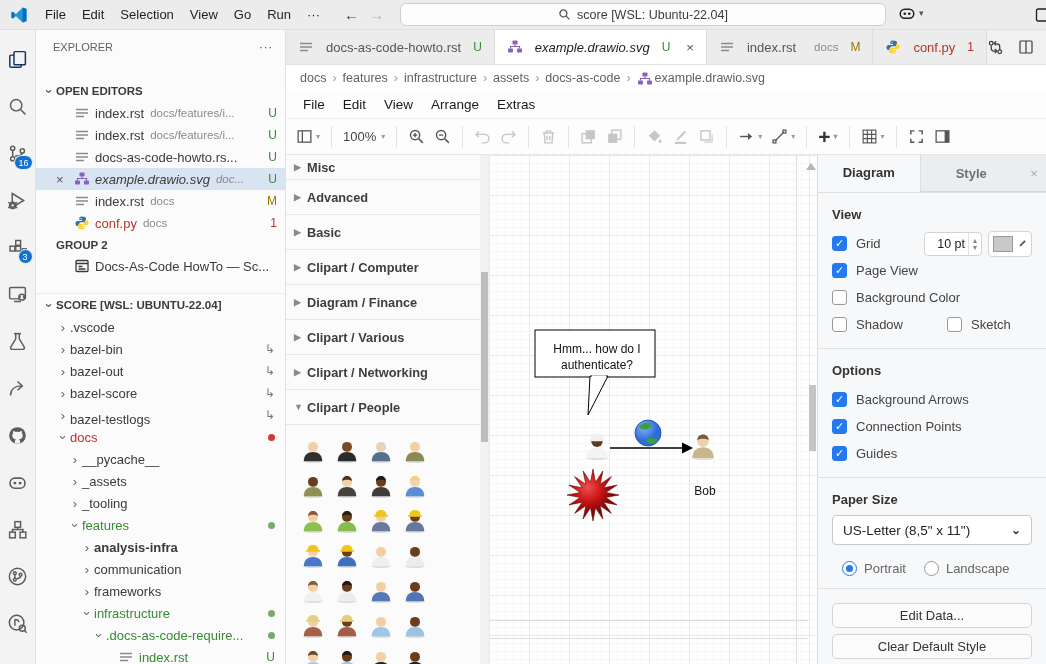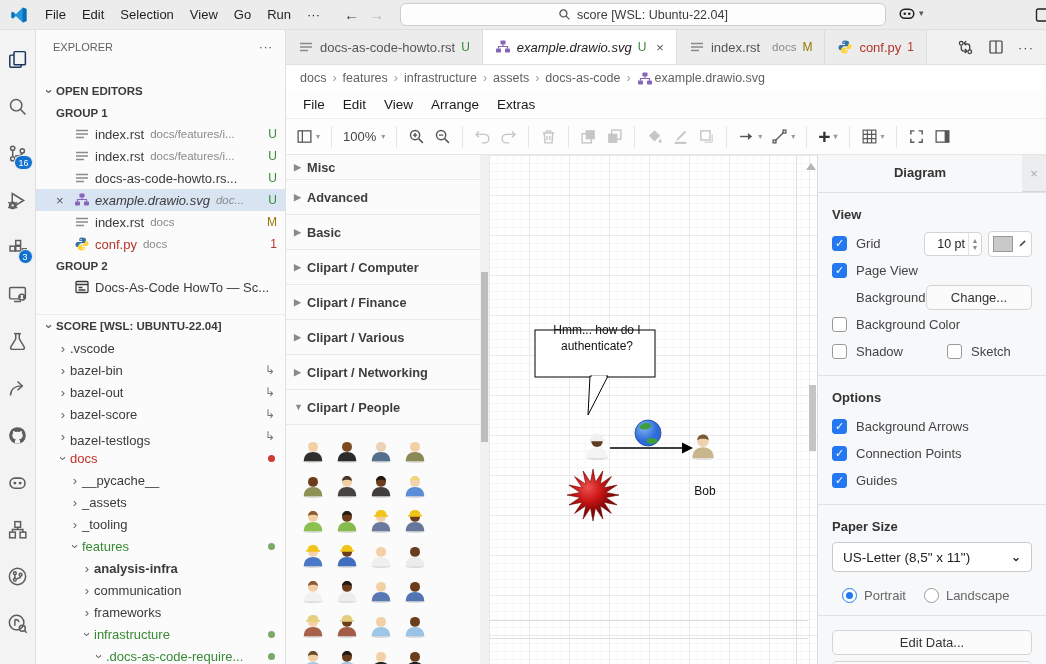--- a/index.html
+++ b/index.html
@@ -39,21 +39,21 @@
   .chev { display:inline-block; width:14px; color:#646464; font-size:13px; text-align:center; flex:none; }
   .chev.down { transform:rotate(90deg); }
   .dot { width:7px; height:7px; border-radius:50%; margin-left:auto; }
   .dot.red { background:#cc3b33; } .dot.green { background:#7ba968; }
   .symlink { margin-left:auto; color:#767676; font-size:12px; }
   .ficon { width:16px; height:16px; margin-right:5px; flex:none; }
   .ficon svg { width:16px; height:16px; }
 
   
   #tabbar { left:286px; top:30px; width:760px; height:35px; background:#f1f1f1; display:flex; border-bottom:1px solid #e0e0e0; }
-  .tab { display:flex; align-items:center; gap:6px; padding:0 12px; background:#ececec; border-right:1px solid #ddd; font-size:13px; color:#555; white-space:nowrap; }
+  .tab { display:flex; align-items:center; gap:12px; padding:0 12px; background:#ececec; border-right:1px solid #ddd; font-size:13px; color:#555; white-space:nowrap; }
   .tab.active { background:#ffffff; color:#1f1f1f; }
   .tab .ficon { margin-right:0; }
   .tab-actions { margin-left:auto; display:flex; align-items:center; gap:14px; padding-right:12px; color:#3b3b3b; }
   #breadcrumbs { left:286px; top:65px; width:760px; height:25px; background:#ffffff; display:flex; align-items:center; padding-left:14px; color:#616161; font-size:12.5px; }
   .crumb { display:flex; align-items:center; }
   .crumb-sep { margin:0 6px; color:#9a9a9a; }
 
   
   #dw-menubar { left:286px; top:90px; width:760px; height:29px; background:#fdfdfd; display:flex; align-items:center; padding-left:8px; border-bottom:1px solid #efefef; }
   .dw-menu { padding:4px 9px; font-size:13.5px; color:#1a1a1a; }
@@ -78,21 +78,21 @@
 
   
   #dw-canvas { left:489px; top:155px; width:328px; height:509px; background-color:#ffffff;
     background-image:
       linear-gradient(#e9e9e9 1px, transparent 1px),
       linear-gradient(90deg,#e9e9e9 1px, transparent 1px),
       linear-gradient(#f6f6f6 1px, transparent 1px),
       linear-gradient(90deg,#f6f6f6 1px, transparent 1px);
     background-size:40px 40px,40px 40px,8px 8px,8px 8px; overflow:hidden; }
   #canvas-overlay { position:absolute; left:0; top:0; }
-  #bubble-text { position:absolute; left:46px; top:160px; width:124px; height:47px; display:flex; align-items:center; justify-content:center; text-align:center; font-size:12px; color:#111; line-height:1.3; }
+  #bubble-text { position:absolute; left:46px; top:179px; width:124px; height:47px; display:flex; align-items:center; justify-content:center; text-align:center; font-size:12px; color:#111; line-height:1.3; }
   #bob-label { position:absolute; left:194px; top:329px; width:44px; text-align:center; font-size:12px; color:#111; }
   .page-vline { position:absolute; top:0; bottom:0; width:1px; background:#dedede; }
   .page-hline { position:absolute; left:0; right:9px; height:1px; background:#dedede; }
   #canvas-scroll { position:absolute; right:0; top:0; width:9px; height:100%; }
   #canvas-thumb { position:absolute; left:1px; top:230px; width:7px; height:66px; background:#c4c4c4; }
   #canvas-up-arrow { position:absolute; right:1px; top:8px; width:0; height:0; border-left:5px solid transparent; border-right:5px solid transparent; border-bottom:7px solid #b5b5b5; }
 
   
   #dw-format { left:817px; top:155px; width:229px; height:509px; background:#f7f8fa; border-left:1px solid #dadada; font-size:13px; color:#444; }
   #fmt-tabs { height:38px; display:flex; border-bottom:1px solid #e0e0e0; }
@@ -265,21 +265,20 @@
 
 <div id="sidebar" class="abs">
   <div id="sb-header">
     <span>EXPLORER</span>
     <span style="letter-spacing:1px;color:#3b3b3b;">···</span>
   </div>
   <div class="sec-head" style="padding-left:6px;">
     <span class="chev down">›</span>
     <span>OPEN EDITORS</span>
   </div>
-  <div class="grp-label">GROUP 1</div>
   <div id="oe-group1">
       <div class="oe-row">
         <span class="ficon"><svg viewBox="0 0 16 16">
             <path stroke="#8a8a8a" stroke-width="1.6" d="M2 4.5h12M2 8h12M2 11.5h8"></path>
           </svg></span>
         <span class="fname " style="">index.rst</span>
         <span class="fdetail" style="">docs/features/i...</span>
         <span class="row-badge added">U</span>
       </div>
       <div class="oe-row">
@@ -644,21 +643,21 @@
       <div class="shape-sec">
         <span class="tri">▶</span>
         <span>Basic</span>
       </div>
       <div class="shape-sec">
         <span class="tri">▶</span>
         <span>Clipart / Computer</span>
       </div>
       <div class="shape-sec">
         <span class="tri">▶</span>
-        <span>Clipart / Finance</span>
+        <span>Diagram / Finance</span>
       </div>
       <div class="shape-sec">
         <span class="tri">▶</span>
         <span>Clipart / Various</span>
       </div>
       <div class="shape-sec">
         <span class="tri">▶</span>
         <span>Clipart / Networking</span>
       </div>
       <div class="shape-sec">
@@ -933,20 +932,21 @@
   <div id="bob-label">Bob</div>
   <div id="canvas-up-arrow"></div>
   <div id="canvas-scroll">
       <div id="canvas-thumb"></div>
     </div>
 </div>
 
 <div id="dw-format" class="abs">
   <div id="fmt-tabs">
     <div class="fmt-tab active">Diagram</div>
+    <div class="fmt-tab inactive">Style</div>
     <div id="fmt-close">×</div>
   </div>
   <div class="fmt-body">
     <div class="fmt-title">View</div>
     <div class="fmt-row">
       <span class="cb on"></span>
       <span>Grid</span>
       <div id="grid-size-box">
         <span id="grid-size-val">10 pt</span>
         <span class="spin">
@@ -959,24 +959,20 @@
         <svg width="10" height="10" viewBox="0 0 24 24">
             <path fill="#555" d="M18 3l3 3-11 11-4 1 1-4z"></path>
           </svg>
       </div>
     </div>
     <div class="fmt-row">
       <span class="cb on"></span>
       <span>Page View</span>
     </div>
     <div class="fmt-row">
-      <span style="margin-left:24px;">Background</span>
-      <div class="fmt-btn" id="bg-change-btn">Change...</div>
-    </div>
-    <div class="fmt-row">
       <span class="cb"></span>
       <span>Background Color</span>
     </div>
     <div class="fmt-row">
       <span class="cb"></span>
       <span>Shadow</span>
       <span class="cb" style="margin-left:44px;"></span>
       <span>Sketch</span>
     </div>
     <div class="fmt-div"></div>

